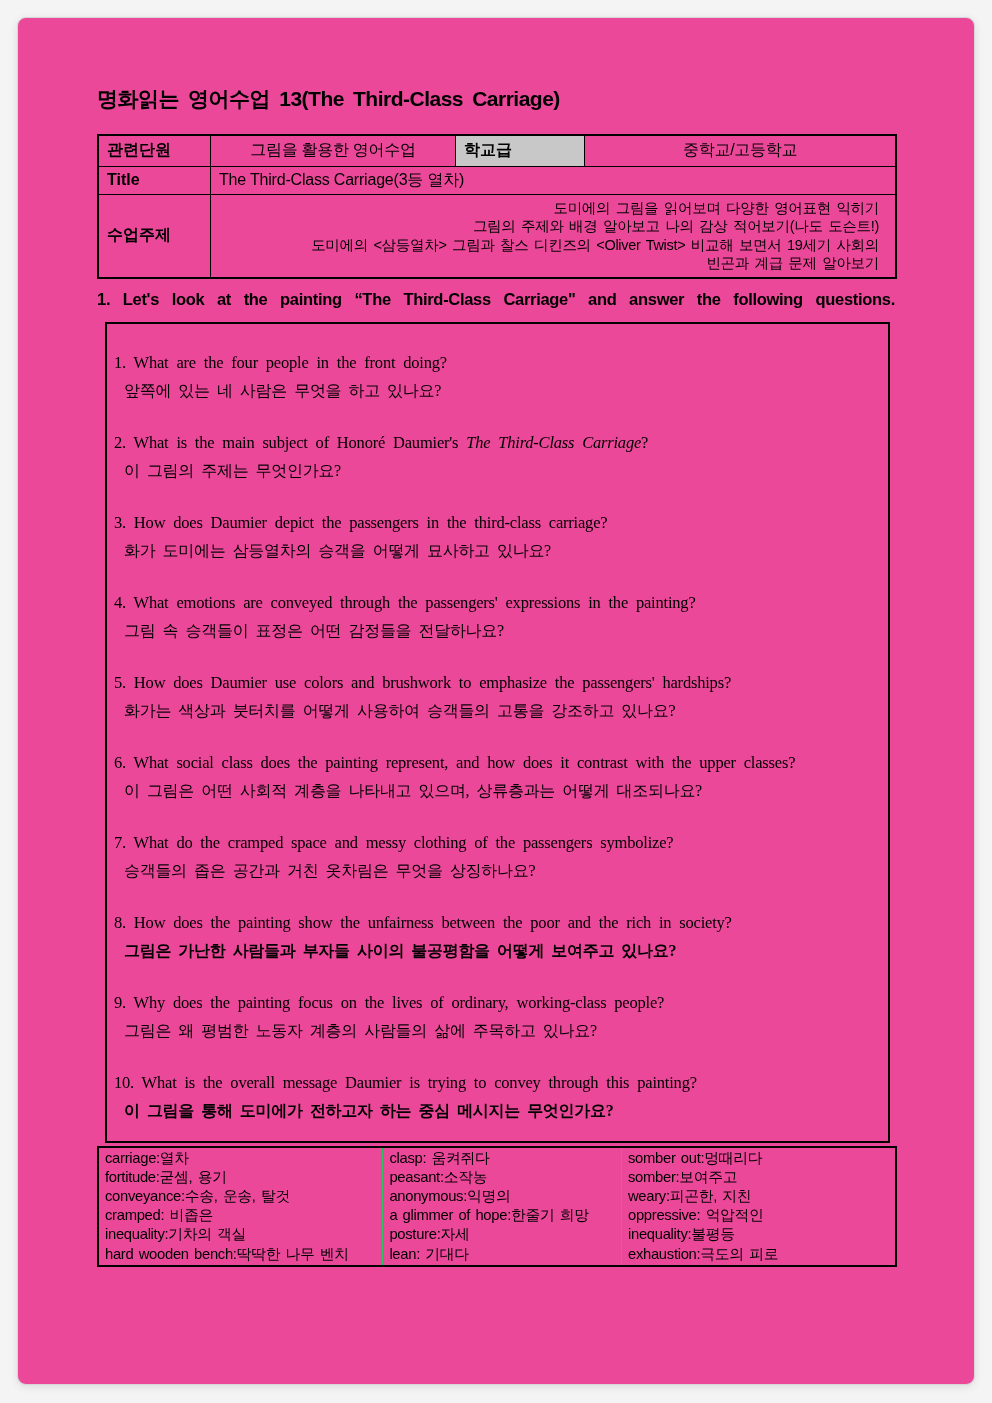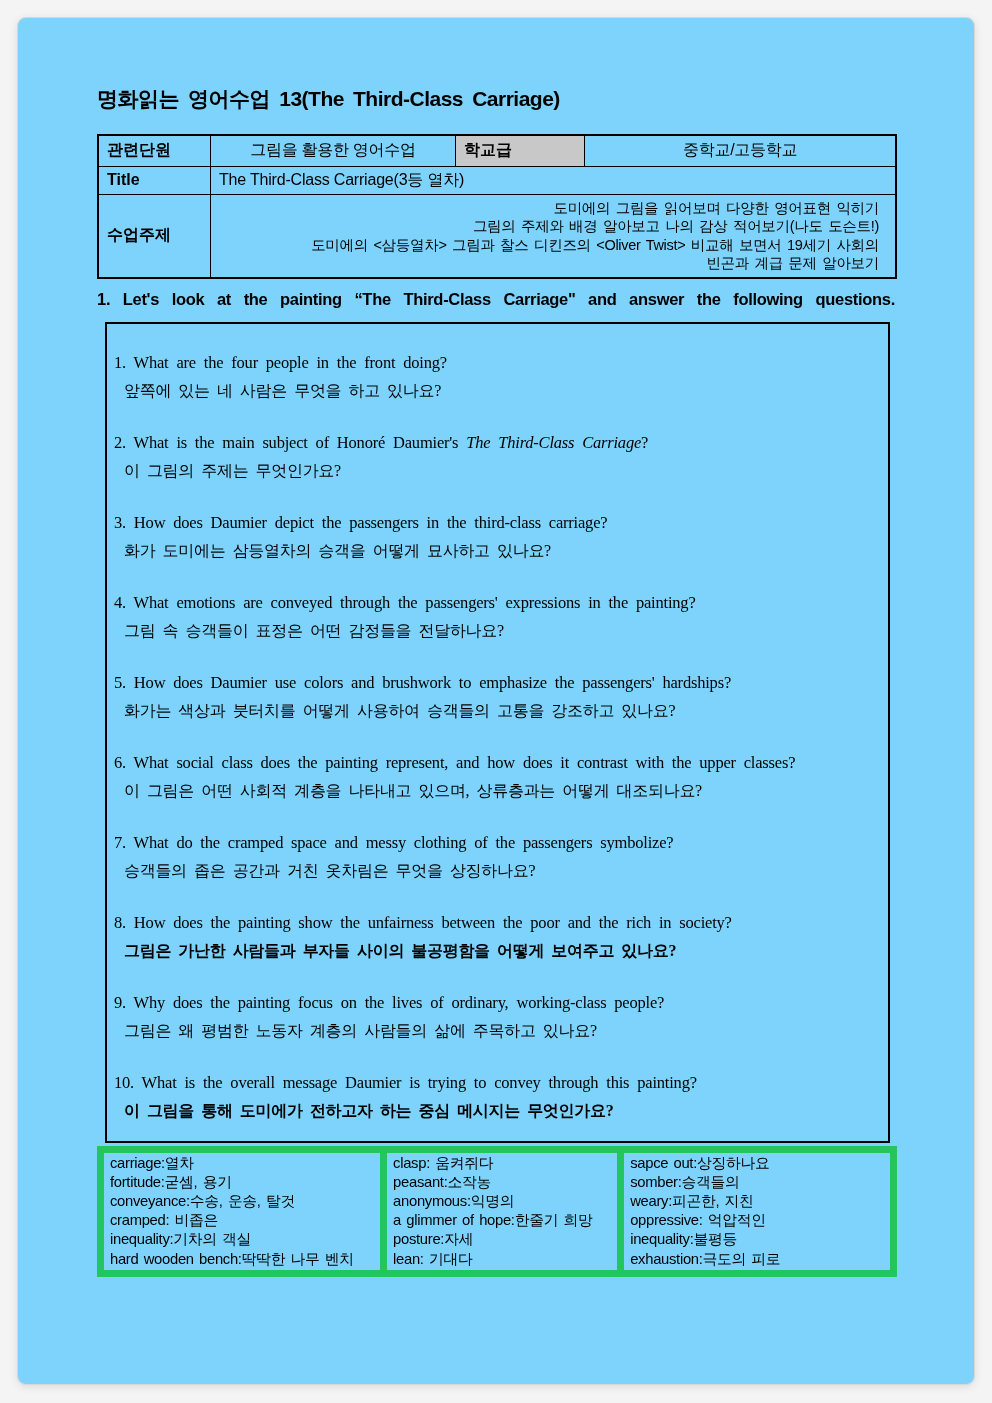--- a/index.html
+++ b/index.html
@@ -5,21 +5,21 @@
   * { margin: 0; padding: 0; box-sizing: border-box; }
   body {
     background: #f4f4f4;
     font-family: "Liberation Sans", "DejaVu Sans", sans-serif;
     color: #000;
   }
   .page-card {
     width: 958px;
     height: 1368px;
     margin: 17px auto 18px auto;
-    background: #7dd3fc;
+    background: #ec4899;
     border: 1px solid #d7d7d7;
     border-radius: 9px;
     box-shadow: 0 2px 8px rgba(0,0,0,0.10);
     overflow: hidden;
   }
   .content {
     padding: 0 79px;
   }
   .main-title {
     margin-top: 67px;
@@ -110,21 +110,21 @@
     word-spacing: 0.2em;
   }
   table.words-table {
     margin-top: 3px;
     width: 800px;
     border-collapse: collapse;
     border: 2px solid #000;
     table-layout: fixed;
   }
   table.words-table td {
-    border: 7px solid #22c55e;
+    border: 1px solid #22c55e;
     vertical-align: top;
     padding: 1px 6px;
   }
   .word-line {
     font-size: 14.8px;
     line-height: 19.2px;
     letter-spacing: -0.3px;
     word-spacing: 0.1em;
     white-space: nowrap;
   }
@@ -231,22 +231,22 @@
             </td>
         <td>
               <div class="word-line">clasp: 움켜쥐다</div>
               <div class="word-line">peasant:소작농</div>
               <div class="word-line">anonymous:익명의</div>
               <div class="word-line">a glimmer of hope:한줄기 희망</div>
               <div class="word-line">posture:자세</div>
               <div class="word-line">lean: 기대다</div>
             </td>
         <td>
-              <div class="word-line">sapce out:상징하나요</div>
-              <div class="word-line">somber:승객들의</div>
+              <div class="word-line">somber out:멍때리다</div>
+              <div class="word-line">somber:보여주고</div>
               <div class="word-line">weary:피곤한, 지친</div>
               <div class="word-line">oppressive: 억압적인</div>
               <div class="word-line">inequality:불평등</div>
               <div class="word-line">exhaustion:극도의 피로</div>
             </td>
       </tr>
     </tbody>
       </table>
 
   </div>

